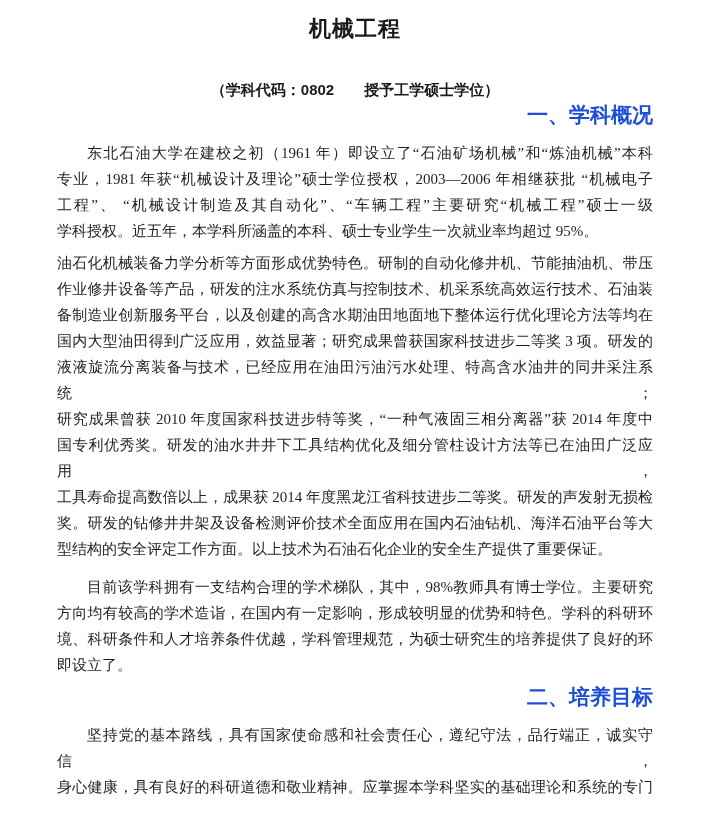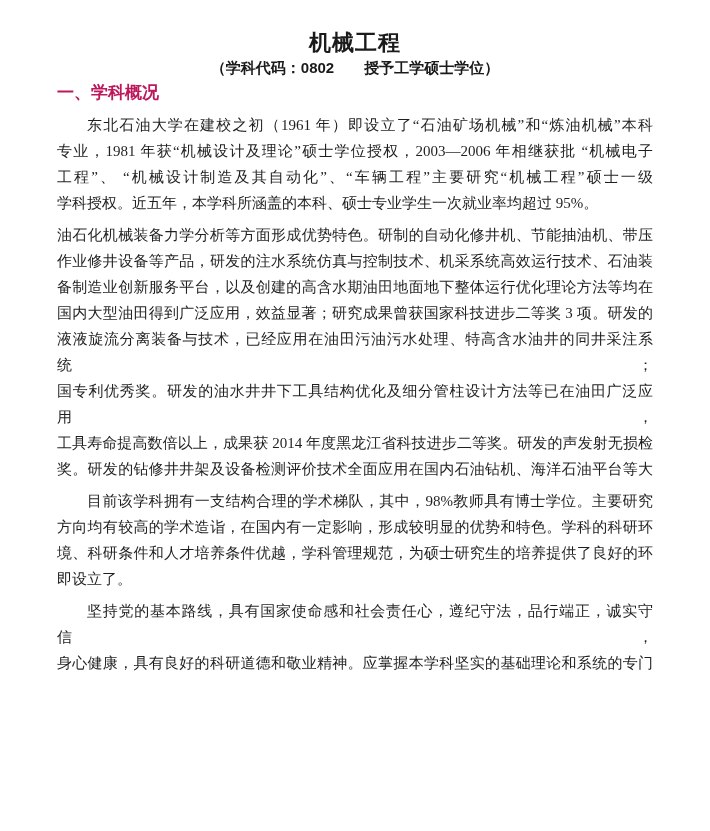--- a/index.html
+++ b/index.html
@@ -7,71 +7,74 @@
     padding: 0;
     background: #ffffff;
   }
   .page {
     position: relative;
     width: 710px;
     height: 831px;
     margin: 0 auto;
     background: #ffffff;
     box-sizing: border-box;
-    padding: 24px 57px 0 57px;
+    padding: 10px 57px 0 57px;
     overflow: hidden;
     color: #1f1f1f;
   }
   .doc-title {
     margin: 4px 0 0 0;
     text-align: center;
     font-family: "Liberation Sans", "DejaVu Sans", sans-serif;
     font-size: 22px;
     font-weight: bold;
     letter-spacing: 1px;
     line-height: 30px;
     color: #1a1a1a;
   }
   .doc-subtitle {
+    margin-top: 36px;
     text-align: center;
     font-family: "Liberation Sans", "DejaVu Sans", sans-serif;
     font-size: 15px;
     font-weight: bold;
     line-height: 20px;
     color: #1a1a1a;
     white-space: pre;
   }
   .doc-body {
     margin-top: 2px;
   }
   .sec-heading {
     font-family: "Liberation Sans", "DejaVu Sans", sans-serif;
-    font-size: 17px;
+    font-size: 21px;
     font-weight: bold;
     line-height: 26px;
-    color: #be185d;
+    color: #1d4ed8;
+    text-align: right;
   }
   .para {
     margin: 0 0 0 0;
   }
   .para + .sec-heading,
   .sec-heading + .para,
   .para + .para {
     margin-top: 6px;
   }
   .line {
     font-family: "Liberation Serif", "DejaVu Serif", serif;
     font-size: 15px;
     line-height: 26px;
     text-align: justify;
     text-align-last: justify;
     color: #1f1f1f;
   }
   .line.first {
     text-indent: 2em;
+    margin-top: 12px;
   }
   .line.last {
     text-align: left;
     text-align-last: left;
   }
 </style>
 </head>
 <body>
 
 <div class="page">
@@ -84,28 +87,31 @@
         <div class="line">专业，1981 年获“机械设计及理论”硕士学位授权，2003—2006 年相继获批 “机械电子</div>
         <div class="line">工程”、 “机械设计制造及其自动化”、“车辆工程”主要研究“机械工程”硕士一级</div>
         <div class="line last">学科授权。近五年，本学科所涵盖的本科、硕士专业学生一次就业率均超过 95%。</div>
       </div>
       <div class="para">
         <div class="line">油石化机械装备力学分析等方面形成优势特色。研制的自动化修井机、节能抽油机、带压</div>
         <div class="line">作业修井设备等产品，研发的注水系统仿真与控制技术、机采系统高效运行技术、石油装</div>
         <div class="line">备制造业创新服务平台，以及创建的高含水期油田地面地下整体运行优化理论方法等均在</div>
         <div class="line">国内大型油田得到广泛应用，效益显著；研究成果曾获国家科技进步二等奖 3 项。研发的</div>
         <div class="line">液液旋流分离装备与技术，已经应用在油田污油污水处理、特高含水油井的同井采注系统；</div>
+        <div class="line">研究成果曾获 2010 年度国家科技进步特等奖，“一种气液固三相分离器”获 2014 年度中</div>
         <div class="line">国专利优秀奖。研发的油水井井下工具结构优化及细分管柱设计方法等已在油田广泛应用，</div>
         <div class="line">工具寿命提高数倍以上，成果获 2014 年度黑龙江省科技进步二等奖。研发的声发射无损检</div>
         <div class="line">奖。研发的钻修井井架及设备检测评价技术全面应用在国内石油钻机、海洋石油平台等大</div>
+        <div class="line last">型结构的安全评定工作方面。以上技术为石油石化企业的安全生产提供了重要保证。</div>
       </div>
       <div class="para">
         <div class="line first">目前该学科拥有一支结构合理的学术梯队，其中，98%教师具有博士学位。主要研究</div>
         <div class="line">方向均有较高的学术造诣，在国内有一定影响，形成较明显的优势和特色。学科的科研环</div>
         <div class="line">境、科研条件和人才培养条件优越，学科管理规范，为硕士研究生的培养提供了良好的环</div>
         <div class="line last">即设立了。</div>
       </div>
+      <div class="sec-heading">二、培养目标</div>
       <div class="para">
         <div class="line first">坚持党的基本路线，具有国家使命感和社会责任心，遵纪守法，品行端正，诚实守信，</div>
         <div class="line">身心健康，具有良好的科研道德和敬业精神。应掌握本学科坚实的基础理论和系统的专门</div>
       </div>
     </div>
 </div>
 
 </body></html>

